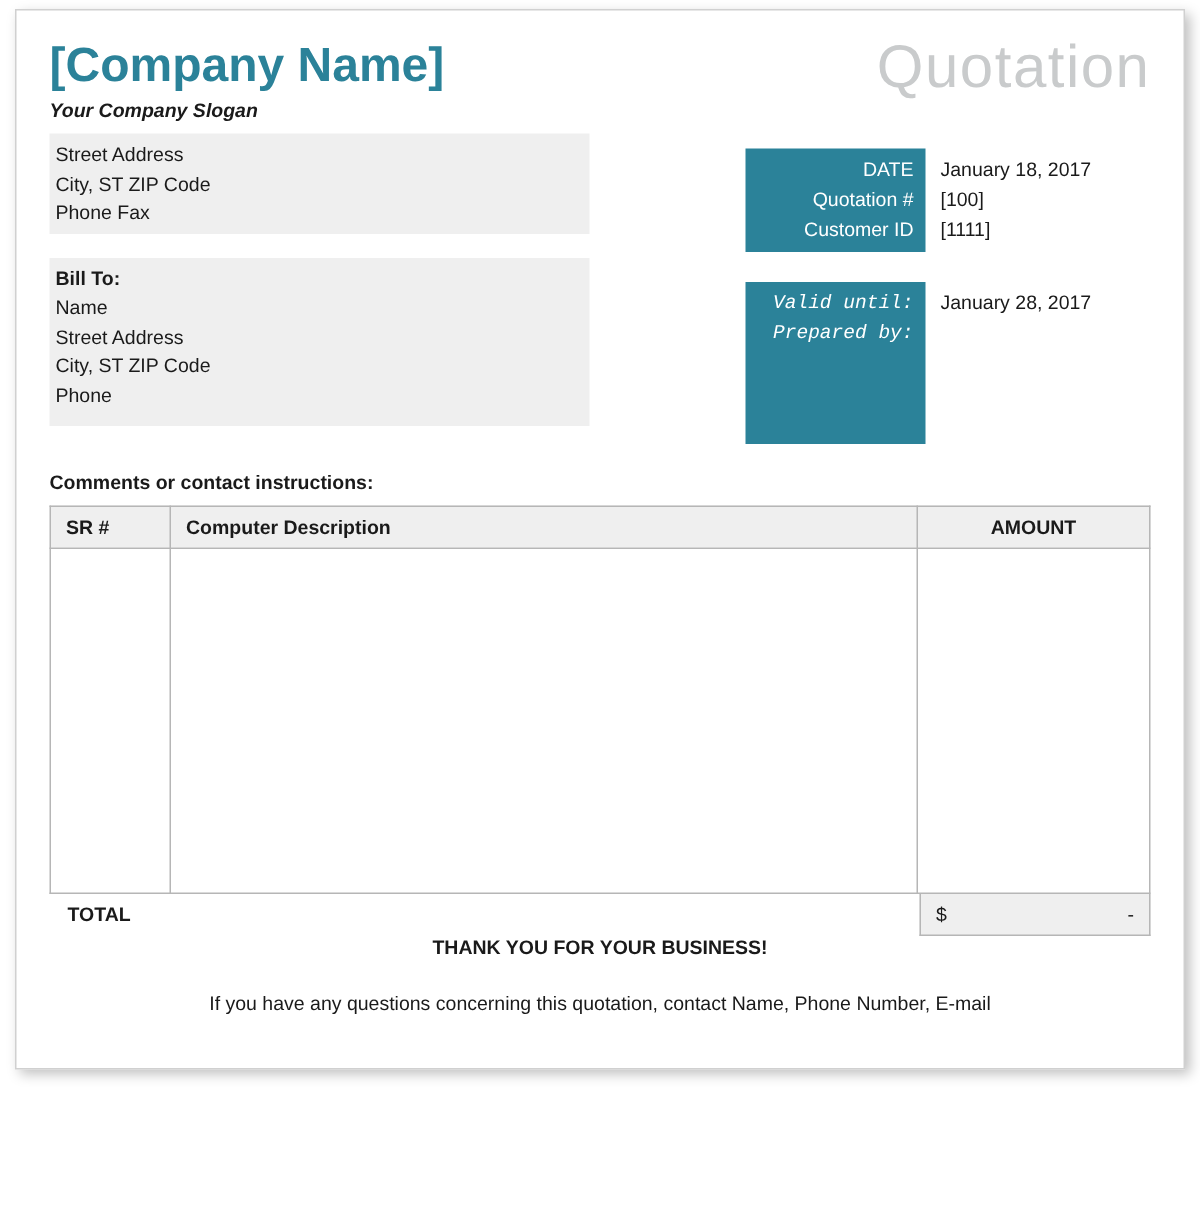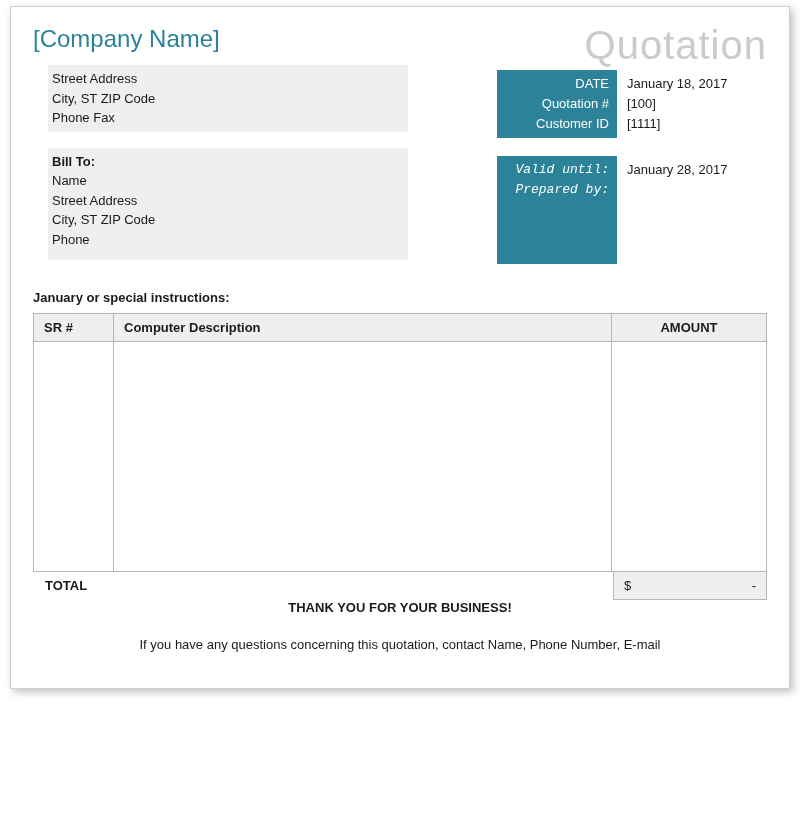--- a/index.html
+++ b/index.html
@@ -20,24 +20,24 @@
   .sheet{
     width:780px;
     margin:6px auto 12px auto;
     background:#fff;
     border:1px solid #d0d0d0;
     box-shadow:3px 3px 8px rgba(0,0,0,0.25);
     padding:18px 22px 36px 22px;
     position:relative;
   }
   .head{display:flex;justify-content:space-between;align-items:flex-start;}
-  .company-name{color:var(--teal);font-weight:normal;font-size:24px;margin-bottom:4px;}
+  .company-name{color:var(--teal);font-weight:bold;font-size:32px;margin-bottom:4px;}
   .slogan{font-weight:bold;font-style:italic;margin-bottom:8px;}
   .quotation-title{color:var(--light-title);font-size:40px;letter-spacing:1px;line-height:1;}
-  .two-col{display:flex;gap:10px;align-items:center;margin-left:15px;}
+  .two-col{display:flex;gap:10px;align-items:flex-end;}
   .addr-block{background:var(--grey-bg);padding:4px 8px 4px 4px;width:360px;line-height:1.5;margin-bottom:12px;}
   .addr-block.tall{min-height:112px;}
   .right-col{margin-left:auto;display:flex;gap:0;}
   .key-box{background:var(--teal);color:#fff;text-align:right;padding:4px 8px;font-weight:normal;min-width:120px;line-height:1.55;}
   .key-box.valid{min-height:108px;font-style:italic;font-weight:normal;}
   .key-box.valid .k{display:block;font-family:Liberation Mono, monospace;}
   .val-box{padding:4px 10px;line-height:1.55;min-width:150px;}
   .section-title{font-weight:bold;margin:18px 0 8px 0;}
   table.quote{
     width:100%;
@@ -64,20 +64,21 @@
   .footer{text-align:center;margin-top:22px;}
 </style>
 </head>
 <body>
 
 <div class="sheet">
 
   <div class="head">
     <div>
       <div class="company-name">[Company Name]</div>
+      <div class="slogan">Your Company Slogan</div>
     </div>
     <div class="quotation-title">Quotation</div>
   </div>
 
   <div class="two-col">
     <div class="addr-block">
       <div>Street Address</div>
       <div>City, ST  ZIP Code</div>
       <div>Phone    Fax</div>
     </div>
@@ -108,21 +109,21 @@
         <span class="k">Valid until:</span>
         <span class="k">Prepared by:</span>
       </div>
       <div class="val-box">
         <div>January 28, 2017</div>
         <div></div>
       </div>
     </div>
   </div>
 
-  <div class="section-title">January or special instructions:</div>
+  <div class="section-title">Comments or contact instructions:</div>
 
   <table class="quote">
     <colgroup>
       <col style="width:80px;">
       <col>
       <col style="width:155px;">
     </colgroup>
     <thead>
       <tr>
         <th>SR #</th>

